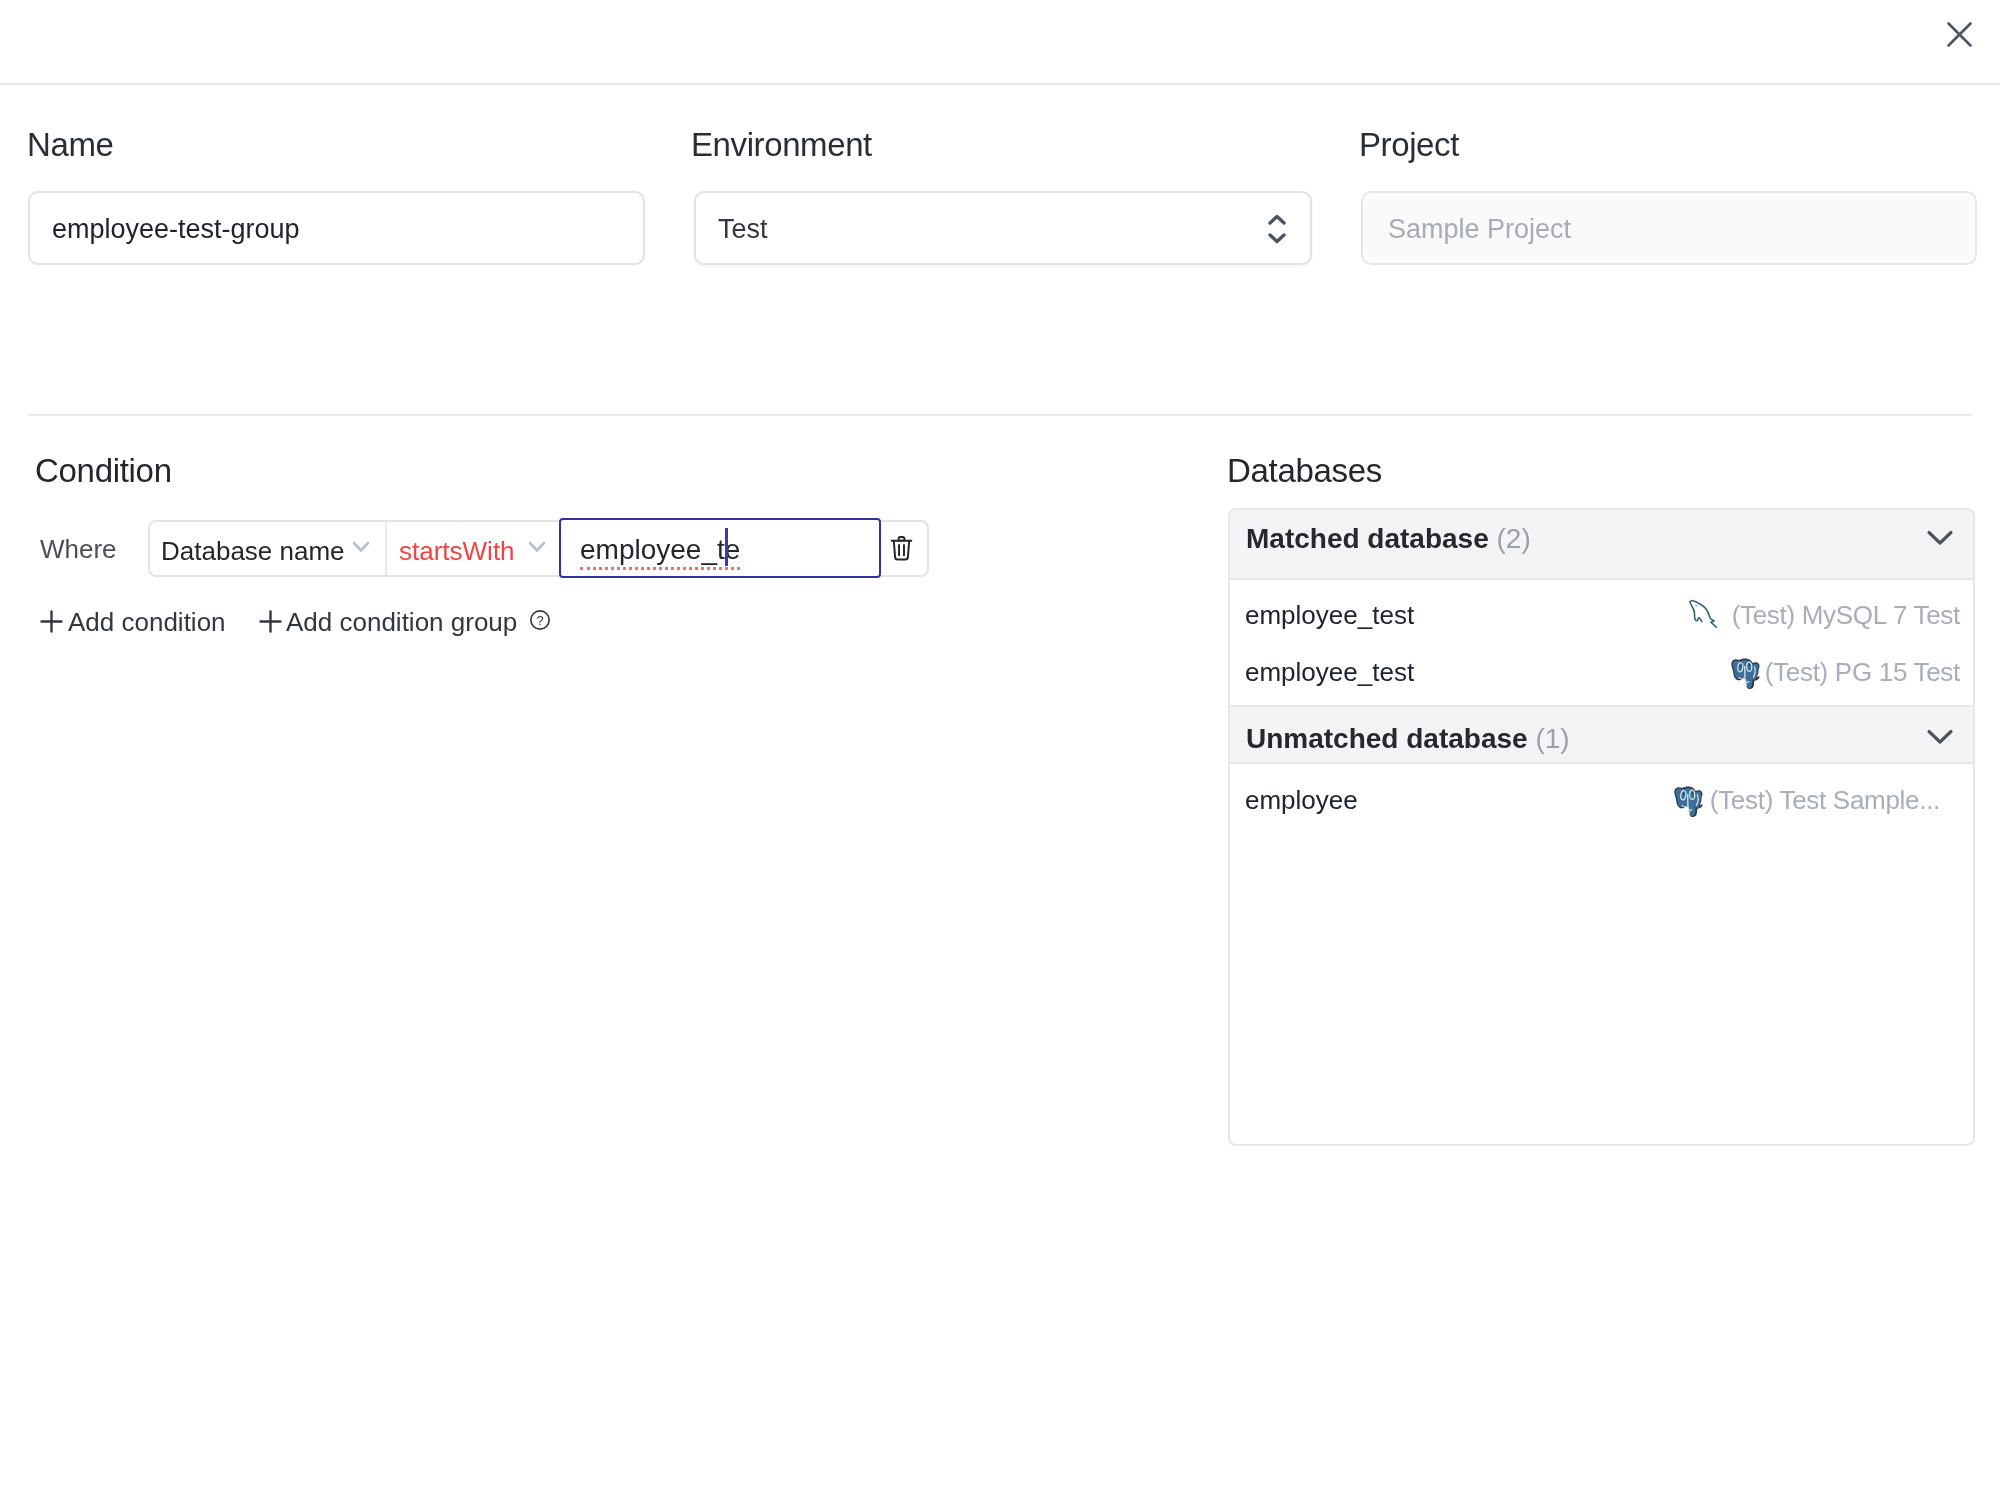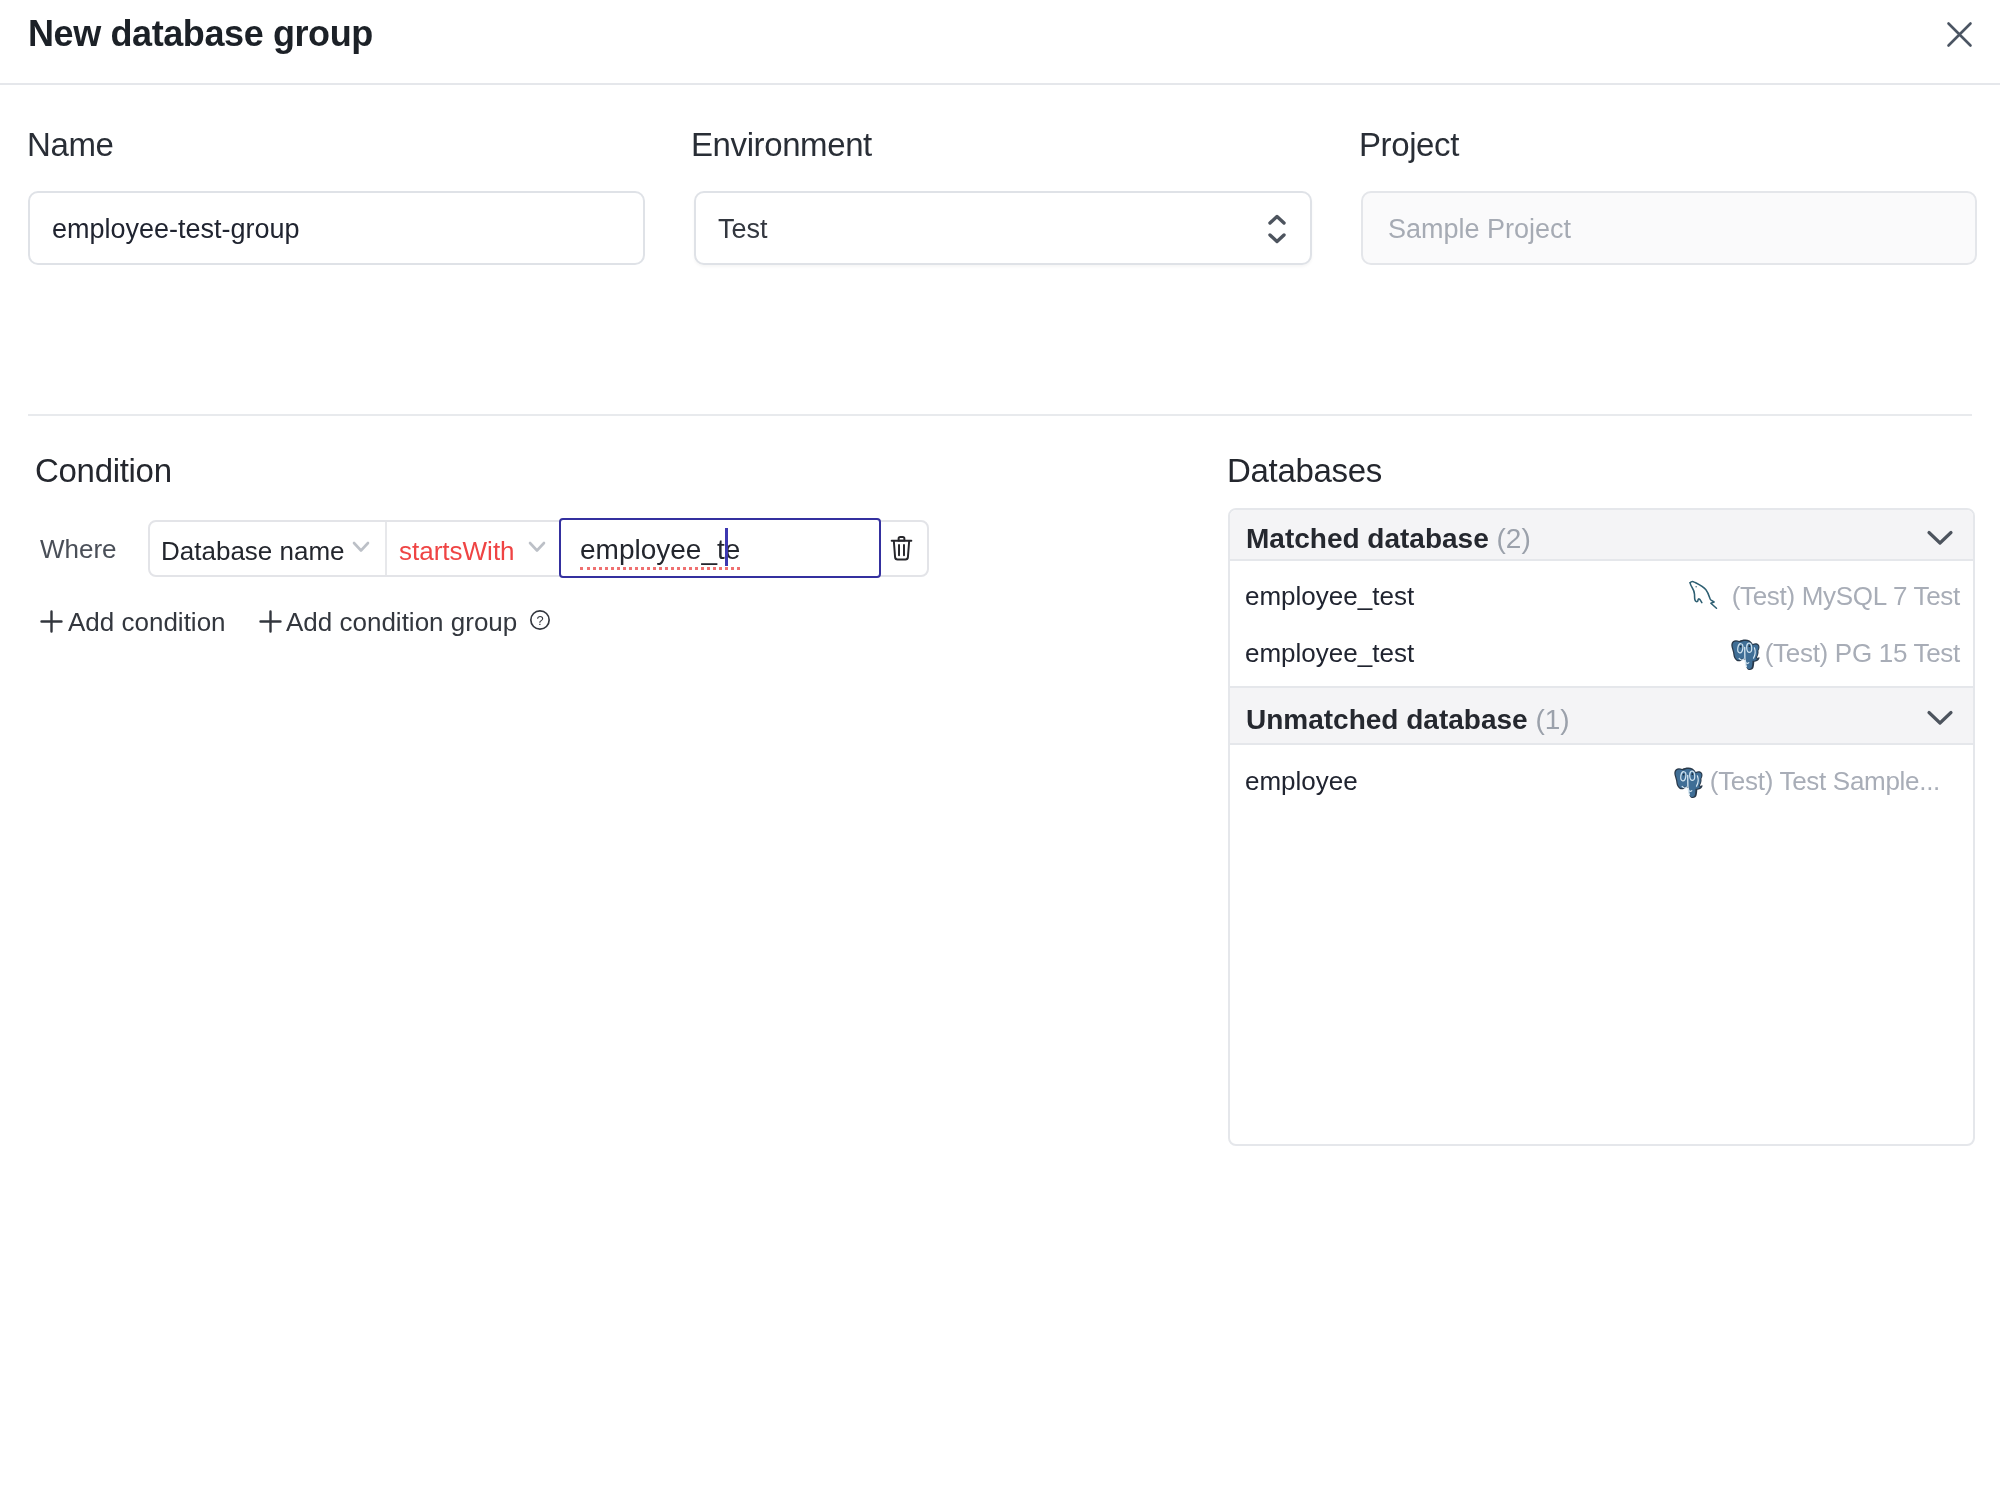--- a/index.html
+++ b/index.html
@@ -4,21 +4,20 @@
 <style>
   * { margin:0; padding:0; box-sizing:border-box; }
   html,body { width:2000px; height:1500px; background:#fff; font-family:"Liberation Sans", sans-serif; }
   .abs { position:absolute; }
   #page { position:relative; width:2000px; height:1500px; overflow:hidden; background:#fff; }
 </style>
 </head>
 <body>
 <div id="page">
 
-  <div class="abs" id="title" style="left:28px; top:13px; font-size:36px; font-weight:600; letter-spacing:-0.4px; color:#1c2127;">New database group</div>
   <svg class="abs" style="left:1946px; top:21px;" width="27" height="27" viewBox="0 0 27 27">
     <path d="M2.5 2.5 L24.5 24.5 M24.5 2.5 L2.5 24.5" stroke="#4b5563" stroke-width="2.6" stroke-linecap="round" fill="none"></path>
   </svg>
   <div class="abs" style="left:0; top:83px; width:2000px; height:2px; background:#e5e7eb;"></div>
 
   <div class="abs" style="left:27px; top:126px; font-size:33px; letter-spacing:-0.4px; color:#292e36;">Name</div>
   <div class="abs" style="left:691px; top:126px; font-size:33px; letter-spacing:-0.4px; color:#292e36;">Environment</div>
   <div class="abs" style="left:1359px; top:126px; font-size:33px; letter-spacing:-0.4px; color:#292e36;">Project</div>
 
   <div class="abs" style="left:28px; top:191px; width:617px; height:74px; border:2px solid #dfe2e7; border-radius:10px; background:#fff;"></div>
@@ -71,21 +70,21 @@
   </svg>
   <div class="abs" style="left:286px; top:607px; font-size:26px; color:#33373e;">Add condition group</div>
   <svg class="abs" style="left:529px; top:609px;" width="22" height="22" viewBox="0 0 24 24">
     <circle cx="12" cy="12" r="10" stroke="#33373e" stroke-width="1.8" fill="none"></circle>
     <text x="12" y="17" text-anchor="middle" font-size="14" fill="#33373e" font-family="Liberation Sans">?</text>
   </svg>
 
   <div class="abs" style="left:1227px; top:452px; font-size:33px; letter-spacing:-0.3px; color:#24272e;">Databases</div>
 
   <div class="abs" style="left:1228px; top:508px; width:747px; height:638px; border:2px solid #e5e7eb; border-radius:8px; background:#fff; overflow:hidden;">
-    <div style="height:51px; background:#f4f4f6; border-bottom:2px solid #e5e7eb; position:relative;">
+    <div style="height:70px; background:#f4f4f6; border-bottom:2px solid #e5e7eb; position:relative;">
       <div style="position:absolute; left:16px; top:13px; font-size:28px;"><b style="color:#25282f; font-weight:700;">Matched database</b> <span style="color:#9ba1ab;">(2)</span></div>
       <svg style="position:absolute; left:695px; top:18px;" width="30" height="20" viewBox="0 0 30 20">
         <path d="M4 4.5 L15 15 L26 4.5" stroke="#4d545e" stroke-width="3.2" fill="none" stroke-linecap="round" stroke-linejoin="round"></path>
       </svg>
     </div>
     <div style="height:127px; padding-top:5px; border-bottom:2px solid #e5e7eb;">
       <div style="height:57px; position:relative;">
         <div style="position:absolute; left:15px; top:15px; font-size:26px; color:#202430;">employee_test</div>
         <svg style="position:absolute; left:457px; top:13px;" width="33" height="33" viewBox="0 0 30 30">
           <path d="M2.8 3.4 Q4.4 1.5 6.6 2.8 C10.5 4.8 14.5 6.6 17.2 9.8 C19 12 19.8 14.6 20.8 17.6 C21 18.3 21.3 18.8 21.9 19.2 L24.6 20.9 L21.7 22 L26.8 26.6" stroke="#2e5f72" stroke-width="1.4" fill="none" stroke-linejoin="round" stroke-linecap="round"></path>

